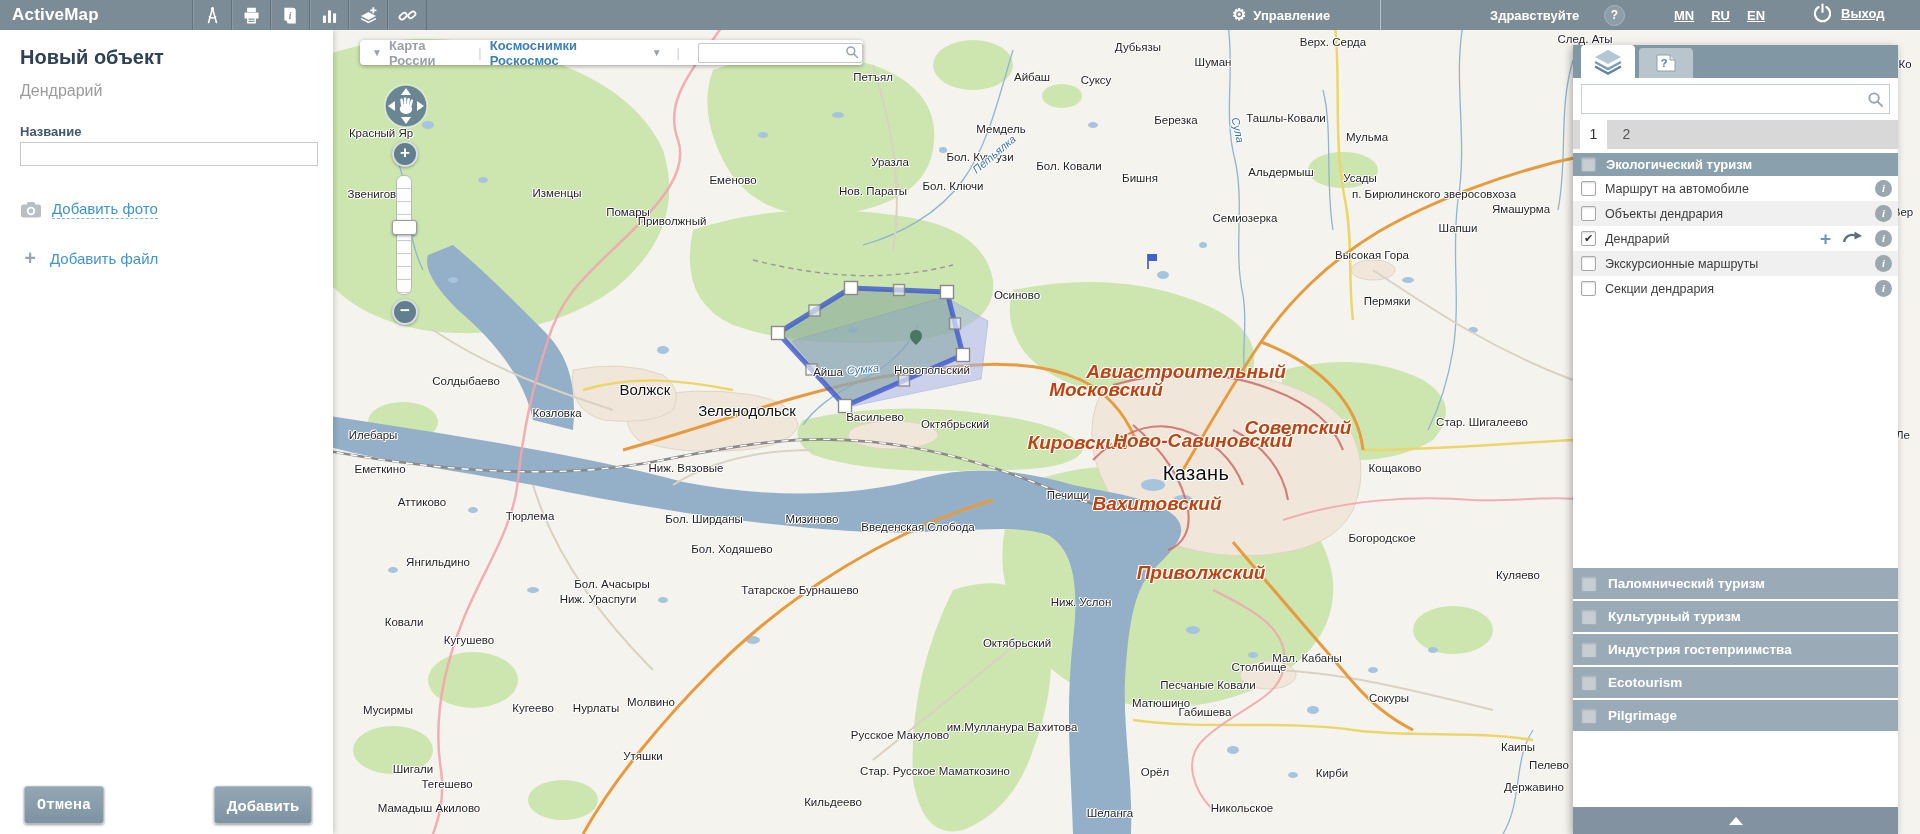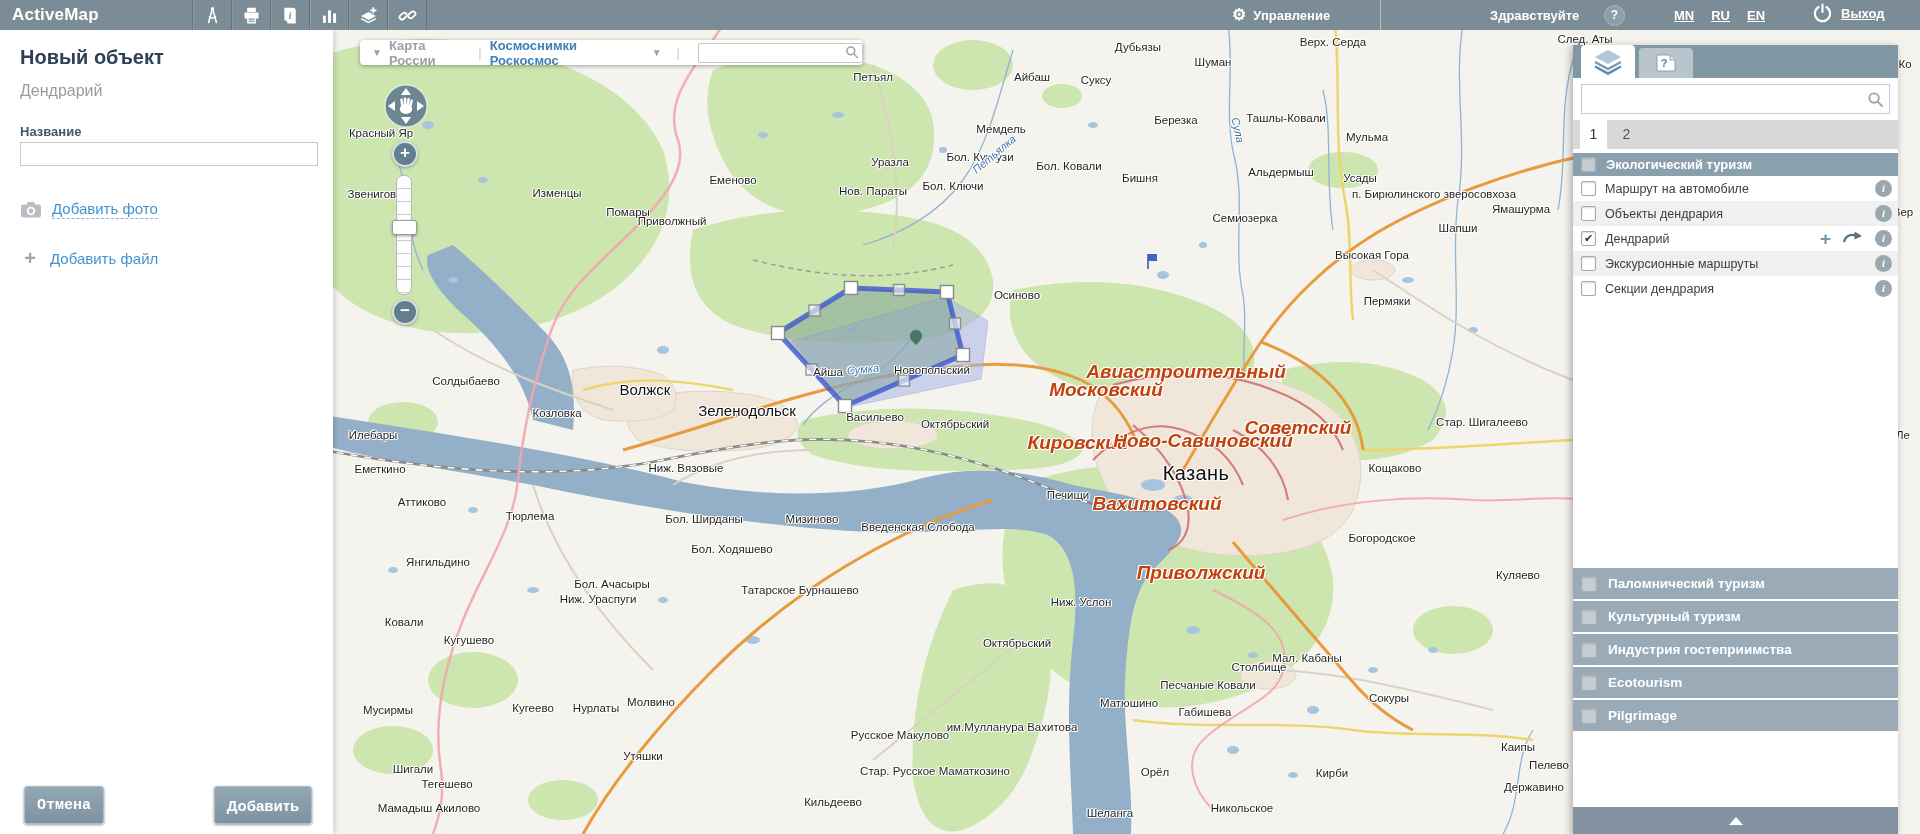--- a/index.html
+++ b/index.html
@@ -412,21 +412,21 @@
       <div class="mlbl town" style="left: 279px; top: 554px;">Бол. Ачасыры</div>
       <div class="mlbl town" style="left: 265px; top: 569px;">Ниж. Ураспуги</div>
       <div class="mlbl town" style="left: 467px; top: 560px;">Татарское Бурнашево</div>
       <div class="mlbl town" style="left: 748px; top: 572px;">Ниж. Услон</div>
       <div class="mlbl town" style="left: 71px; top: 592px;">Ковали</div>
       <div class="mlbl town" style="left: 136px; top: 610px;">Кугушево</div>
       <div class="mlbl town" style="left: 684px; top: 613px;">Октябрьский</div>
       <div class="mlbl town" style="left: 974px; top: 628px;">Мал. Кабаны</div>
       <div class="mlbl town" style="left: 926px; top: 637px;">Столбище</div>
       <div class="mlbl town" style="left: 875px; top: 655px;">Песчаные Ковали</div>
-      <div class="mlbl town" style="left: 784px; top: 673px; padding-left: 24px;">Матюшино</div>
+      <div class="mlbl town" style="left: 816px; top: 673px; padding-left: 24px;">Матюшино</div>
       <div class="mlbl town" style="left: 872px; top: 682px;">Габишева</div>
       <div class="mlbl town" style="left: 1056px; top: 668px;">Сокуры</div>
       <div class="mlbl town" style="left: 55px; top: 680px;">Мусирмы</div>
       <div class="mlbl town" style="left: 200px; top: 678px;">Кугеево</div>
       <div class="mlbl town" style="left: 263px; top: 678px;">Нурлаты</div>
       <div class="mlbl town" style="left: 318px; top: 672px;">Молвино</div>
       <div class="mlbl town" style="left: 310px; top: 726px;">Утяшки</div>
       <div class="mlbl town" style="left: 567px; top: 705px;">Русское Макулово</div>
       <div class="mlbl town" style="left: 679px; top: 697px;">им.Мулланура Вахитова</div>
       <div class="mlbl town" style="left: 822px; top: 742px;">Орёл</div>

